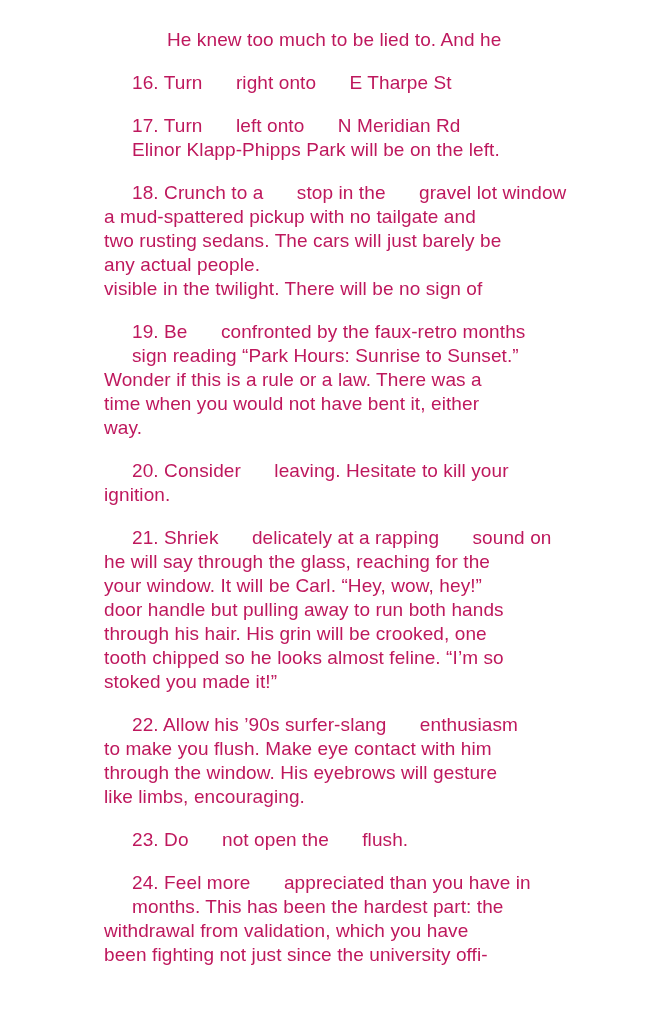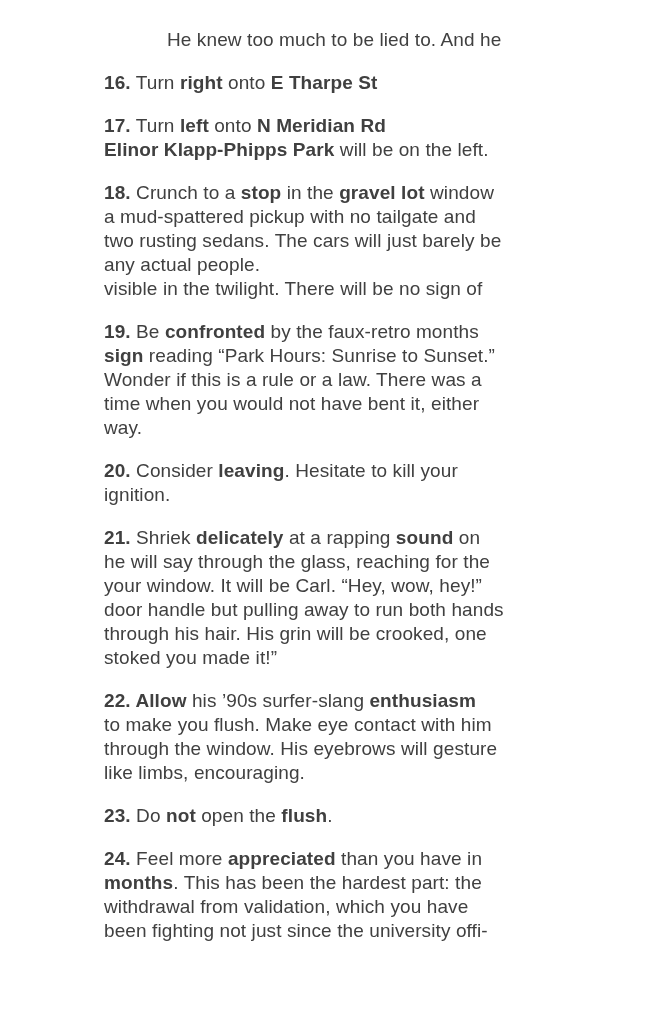--- a/index.html
+++ b/index.html
@@ -14,34 +14,35 @@
     background: #ffffff;
     overflow: hidden;
     font-family: "Liberation Sans", sans-serif;
   }
   .page-text {
     position: absolute;
     left: 104px;
     top: 28px;
     font-size: 19px;
     line-height: 24px;
-    color: #404040;
+    color: #be185d;
     letter-spacing: 0.1px;
   }
   .paragraph {
     margin: 0 0 19px 0;
   }
   .line {
     white-space: pre; 
   }
   .line.indent-first {
     padding-left: 63px;
   }
   .run.bold {
-    font-weight: 700;
+    font-weight: 400;
+    margin-left: 28px;
   }
 </style>
 </head>
 <body>
 
 <div class="page">
   <div class="page-text">
       <div class="paragraph">
         <div class="line indent-first"><span class="run">He knew too much to be lied to. And he</span></div>
       </div>
@@ -69,20 +70,21 @@
       <div class="paragraph">
         <div class="line"><span class="run bold">20.</span><span class="run"> Consider </span><span class="run bold">leaving</span><span class="run">. Hesitate to kill your</span></div>
         <div class="line"><span class="run">ignition.</span></div>
       </div>
       <div class="paragraph">
         <div class="line"><span class="run bold">21.</span><span class="run"> Shriek </span><span class="run bold">delicately</span><span class="run"> at a rapping </span><span class="run bold">sound</span><span class="run"> on</span></div>
         <div class="line"><span class="run">he will say through the glass, reaching for the</span></div>
         <div class="line"><span class="run">your window. It will be Carl. “Hey, wow, hey!”</span></div>
         <div class="line"><span class="run">door handle but pulling away to run both hands</span></div>
         <div class="line"><span class="run">through his hair. His grin will be crooked, one</span></div>
+        <div class="line"><span class="run">tooth chipped so he looks almost feline. “I’m so</span></div>
         <div class="line"><span class="run">stoked you made it!”</span></div>
       </div>
       <div class="paragraph">
         <div class="line"><span class="run bold">22. Allow</span><span class="run"> his ’90s surfer-slang </span><span class="run bold">enthusiasm</span></div>
         <div class="line"><span class="run">to make you flush. Make eye contact with him</span></div>
         <div class="line"><span class="run">through the window. His eyebrows will gesture</span></div>
         <div class="line"><span class="run">like limbs, encouraging.</span></div>
       </div>
       <div class="paragraph">
         <div class="line"><span class="run bold">23.</span><span class="run"> Do </span><span class="run bold">not</span><span class="run"> open the </span><span class="run bold">flush</span><span class="run">.</span></div>

